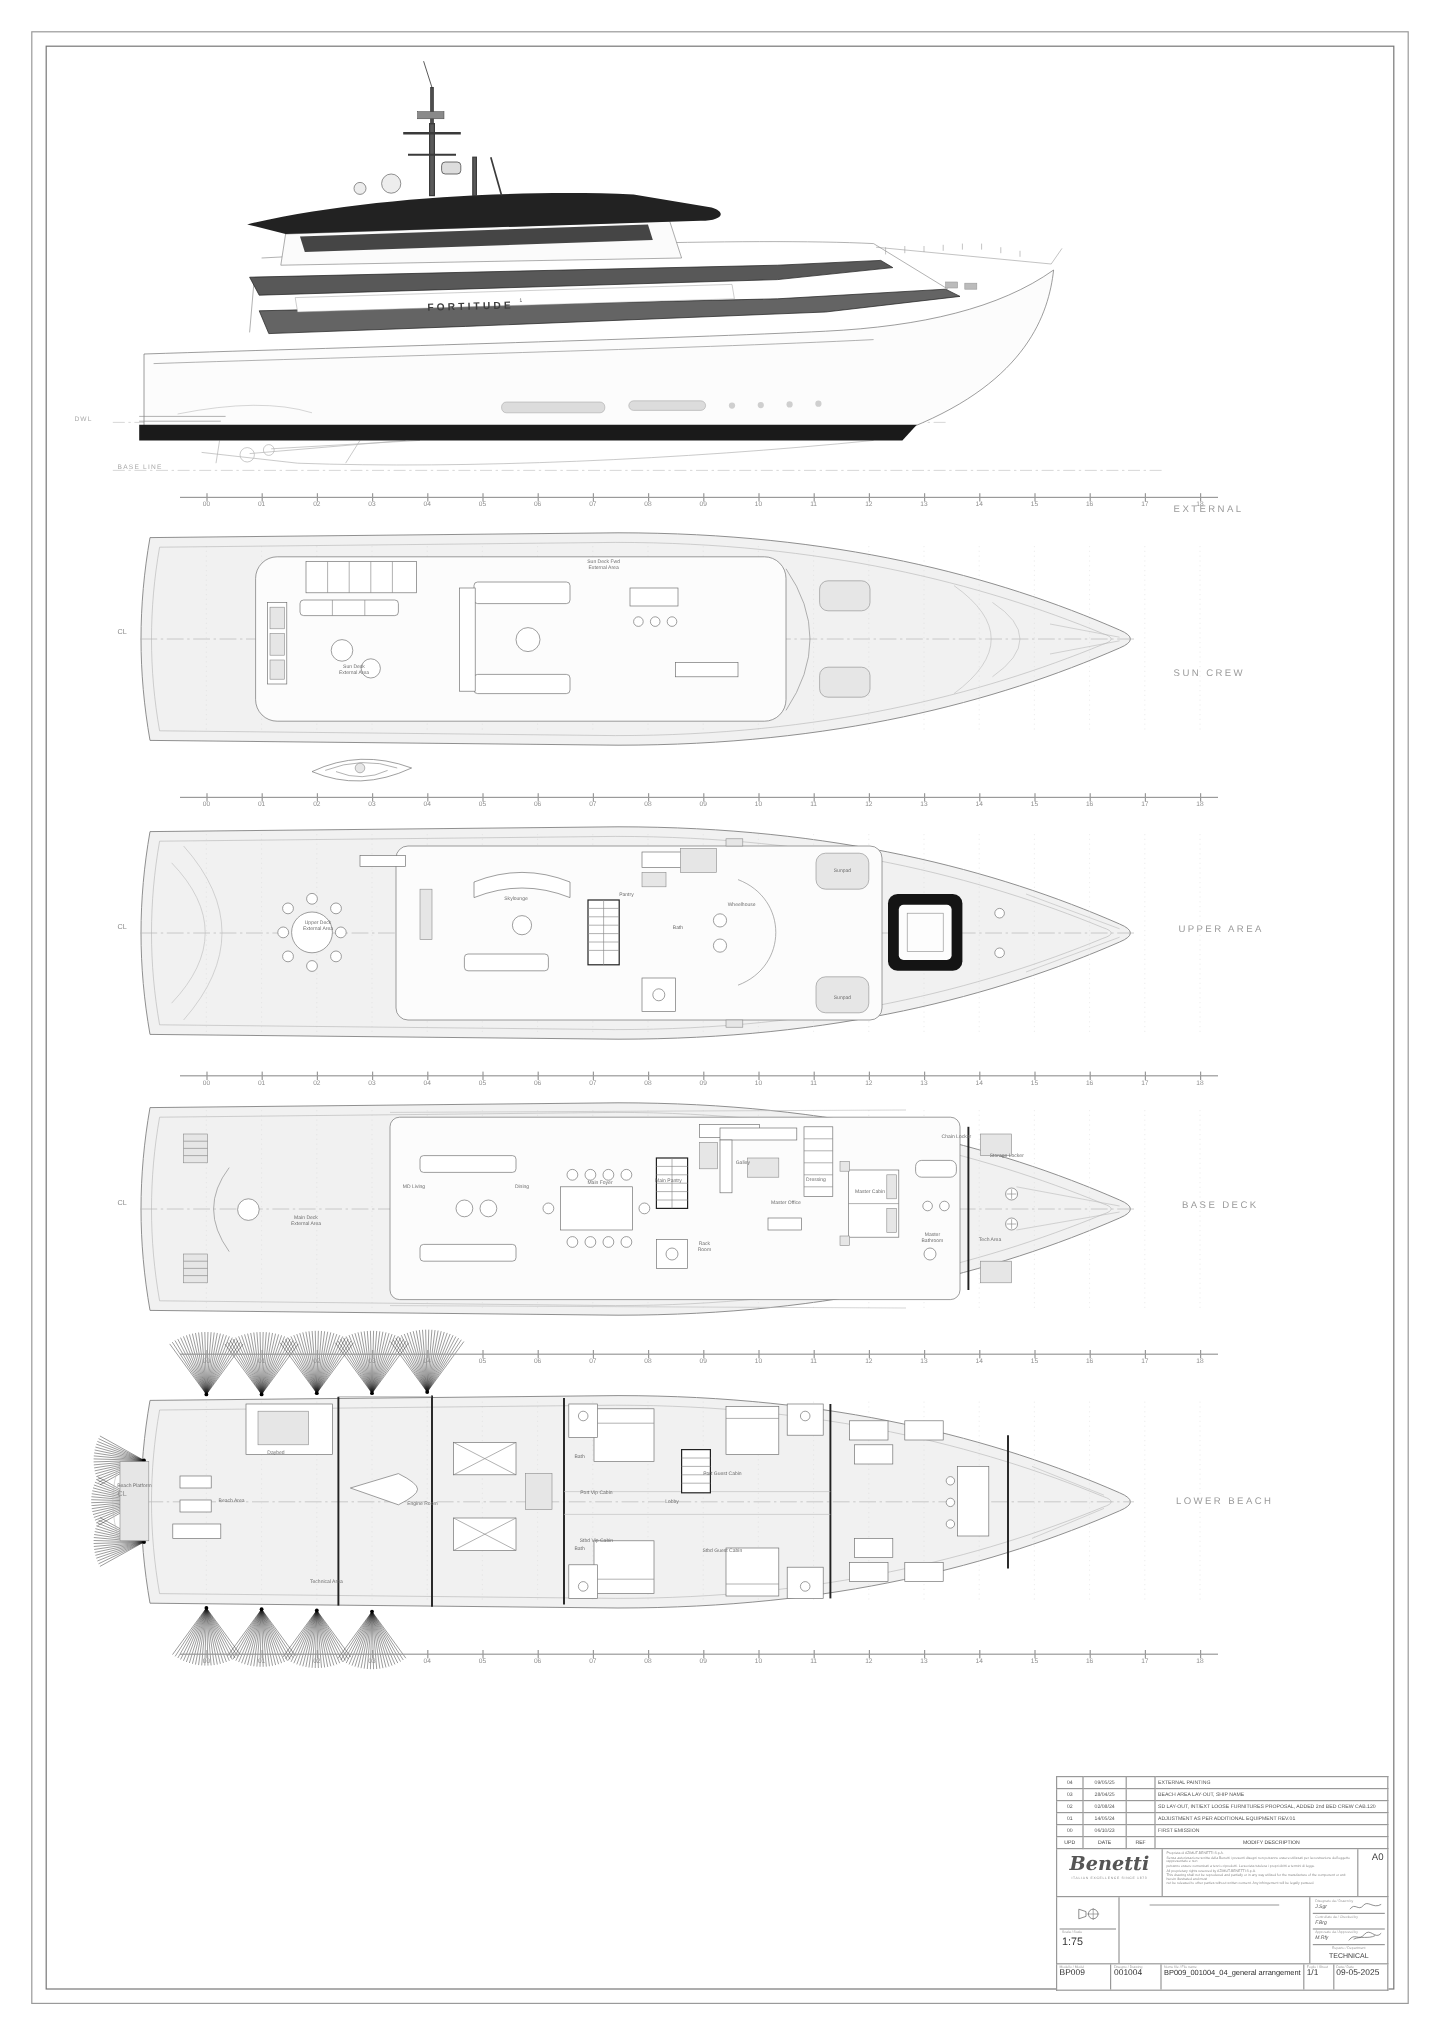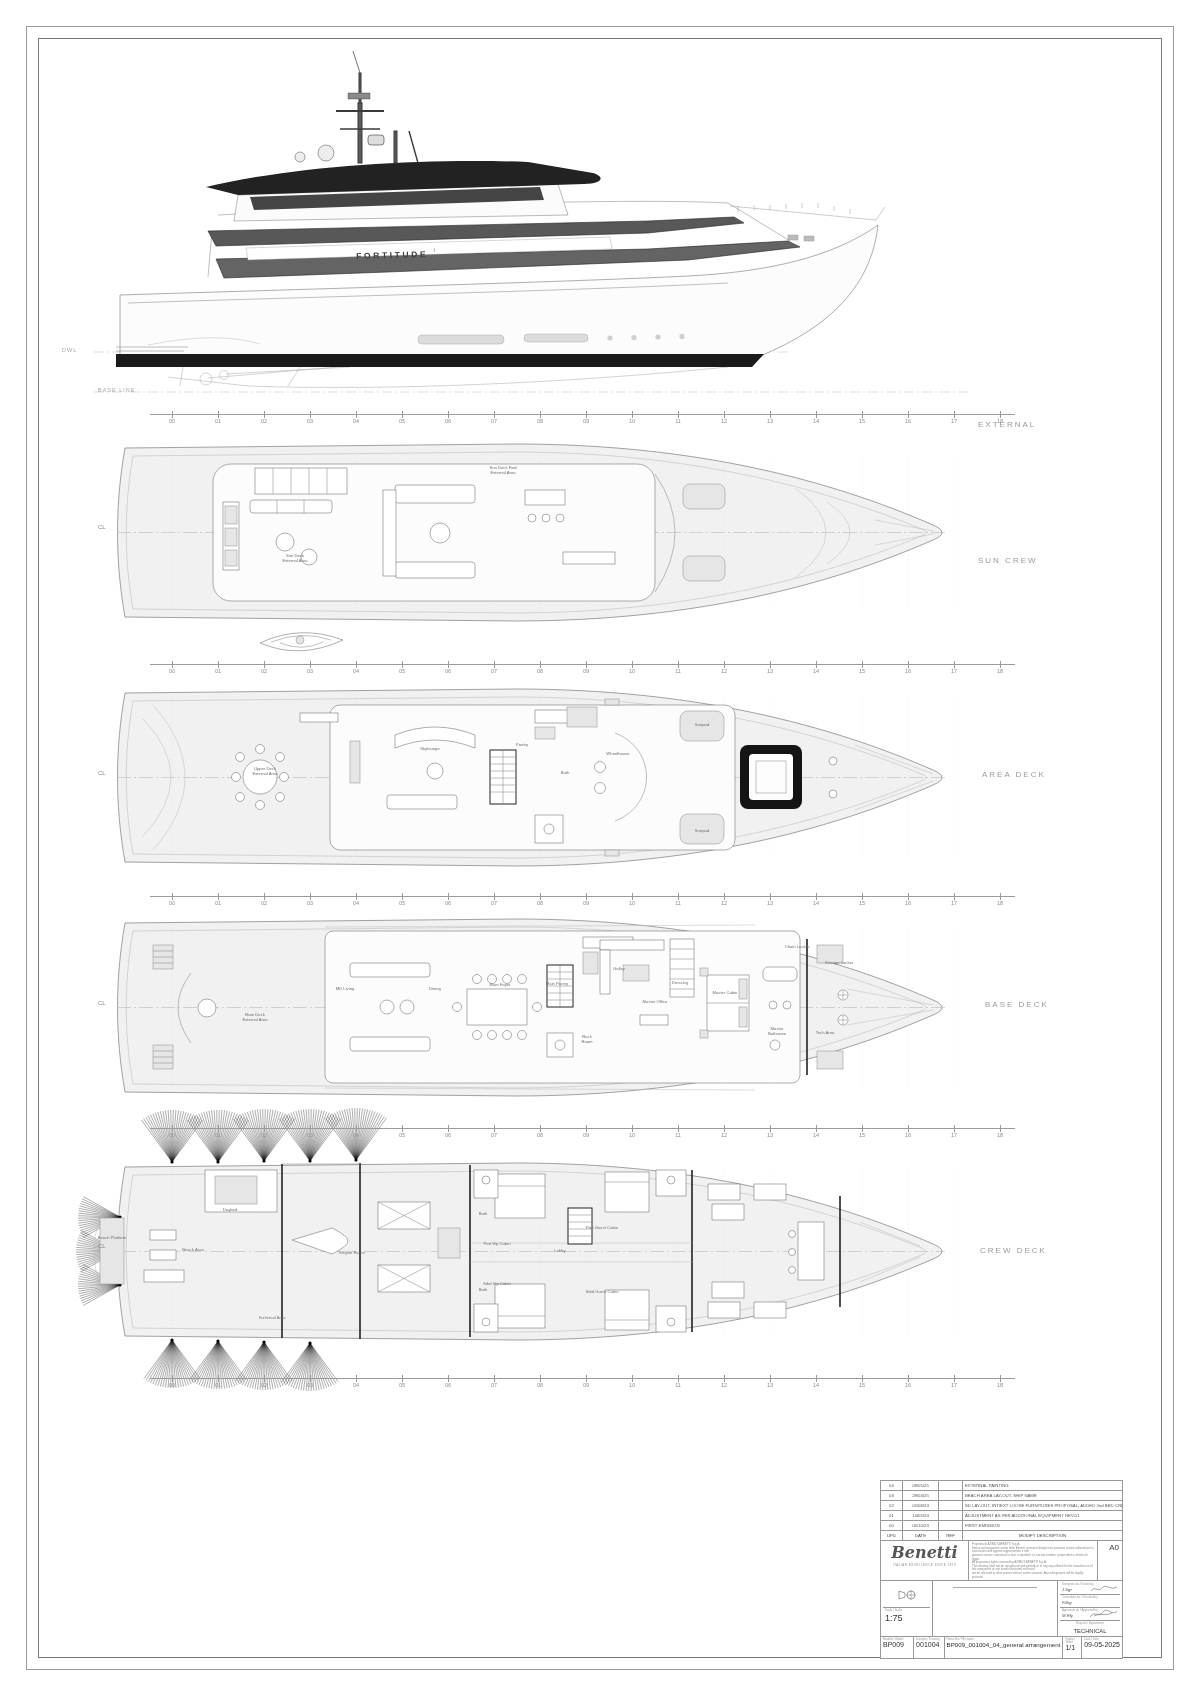--- a/index.html
+++ b/index.html
@@ -27,21 +27,21 @@
 
   .vtitle{position:absolute;font-size:8px;letter-spacing:2px;color:#9b9b9b;white-space:nowrap;}
   .clmark{position:absolute;font-size:6px;color:#8b8b8b;}
   .wlmark{position:absolute;font-size:5.5px;color:#a9a9a9;letter-spacing:1px;white-space:nowrap;}
 
   .labels{position:absolute;}
   .rlab{position:absolute;font-size:4.2px;line-height:1.25;color:#6f6f6f;white-space:pre-line;
         text-align:center;transform:translate(-50%,-50%);}
 
   
-  .tblock{position:absolute;left:880px;top:1480px;width:243px;background:#fff;font-size:5px;}
+  .tblock{position:absolute;left:880px;top:1480px;width:277px;background:#fff;font-size:5px;}
   .tblock, .tblock *{box-sizing:border-box;}
   table.rev{width:100%;border-collapse:collapse;table-layout:fixed;}
   table.rev td{border:0.5px solid #999;height:10px;padding:0 2px;font-size:4.3px;color:#555;
                white-space:nowrap;overflow:hidden;}
   table.rev td.c{text-align:center;}
   table.rev tr.hdr td{text-align:center;color:#444;}
   .tbrow{display:flex;border:0.5px solid #999;border-top:none;}
   .cell{border-right:0.5px solid #999;position:relative;padding:1px 2px;}
   .cell:last-child{border-right:none;}
   .flab{font-size:2.9px;color:#999;line-height:1.1;display:block;}
@@ -287,21 +287,21 @@
       <span class="rlab" style="left: 170px; top: 96px;">Upper Deck
 External Area</span>
       <span class="rlab" style="left: 335px; top: 74px;">Skylounge</span>
       <span class="rlab" style="left: 427px; top: 70px;">Pantry</span>
       <span class="rlab" style="left: 470px; top: 98px;">Bath</span>
       <span class="rlab" style="left: 523px; top: 79px;">Wheelhouse</span>
       <span class="rlab" style="left: 607px; top: 50px;">Sunpad</span>
       <span class="rlab" style="left: 607px; top: 156px;">Sunpad</span>
     </div>
   <span class="clmark" style="left:98px;top:770px">CL</span>
-  <span class="vtitle" style="left:982px;top:770px">AREA DECK</span>
+  <span class="vtitle" style="left:982px;top:770px">UPPER AREA</span>
 
   <svg style="left:95px;top:905px" width="860" height="205" viewBox="0 0 860 205">
     <path class="hull" d="M30,18 L420,14 C600,14 735,50 838,95 Q856,102.5 838,110 C735,155 600,191 420,191 L30,187 C20,130 20,75 30,18 Z"></path>
     <g class="grid">
         <line x1="77" x2="77" y1="20" y2="185" stroke="#d9d9d9" stroke-width=".4" stroke-dasharray="1 3"></line>
         <line x1="123" x2="123" y1="20" y2="185" stroke="#d9d9d9" stroke-width=".4" stroke-dasharray="1 3"></line>
         <line x1="169" x2="169" y1="20" y2="185" stroke="#d9d9d9" stroke-width=".4" stroke-dasharray="1 3"></line>
         <line x1="215" x2="215" y1="20" y2="185" stroke="#d9d9d9" stroke-width=".4" stroke-dasharray="1 3"></line>
         <line x1="261" x2="261" y1="20" y2="185" stroke="#d9d9d9" stroke-width=".4" stroke-dasharray="1 3"></line>
         <line x1="307" x2="307" y1="20" y2="185" stroke="#d9d9d9" stroke-width=".4" stroke-dasharray="1 3"></line>
@@ -804,21 +804,21 @@
       <span class="rlab" style="left: 443px; top: 104px;">Bath</span>
       <span class="rlab" style="left: 457px; top: 134px;">Port Vip Cabin</span>
       <span class="rlab" style="left: 457px; top: 174px;">Stbd Vip Cabin</span>
       <span class="rlab" style="left: 443px; top: 180px;">Bath</span>
       <span class="rlab" style="left: 520px; top: 141px;">Lobby</span>
       <span class="rlab" style="left: 562px; top: 118px;">Port Guest Cabin</span>
       <span class="rlab" style="left: 562px; top: 182px;">Stbd Guest Cabin</span>
       <span class="rlab" style="left: 232px; top: 208px;">Technical Area</span>
     </div>
   <span class="clmark" style="left:98px;top:1243px">CL</span>
-  <span class="vtitle" style="left:980px;top:1246px">CREW DECK</span>
+  <span class="vtitle" style="left:980px;top:1246px">LOWER BEACH</span>
 
   <div class="ruler" style="top:414px">
       <i class="rl"></i>
       <i class="tick" style="left: 172px;"></i>
       <b class="fnum" style="left: 172px;">00</b>
       <i class="tick" style="left: 218px;"></i>
       <b class="fnum" style="left: 218px;">01</b>
       <i class="tick" style="left: 264px;"></i>
       <b class="fnum" style="left: 264px;">02</b>
       <i class="tick" style="left: 310px;"></i>

